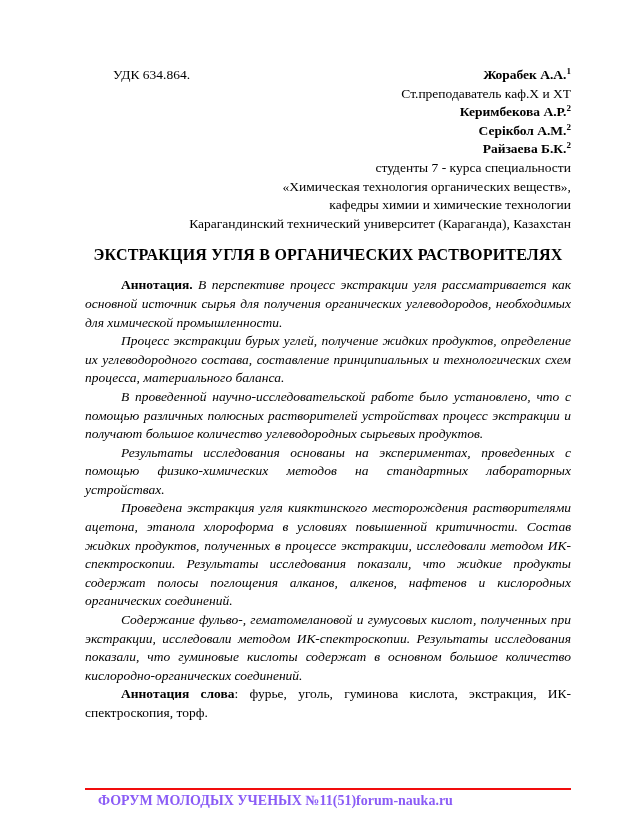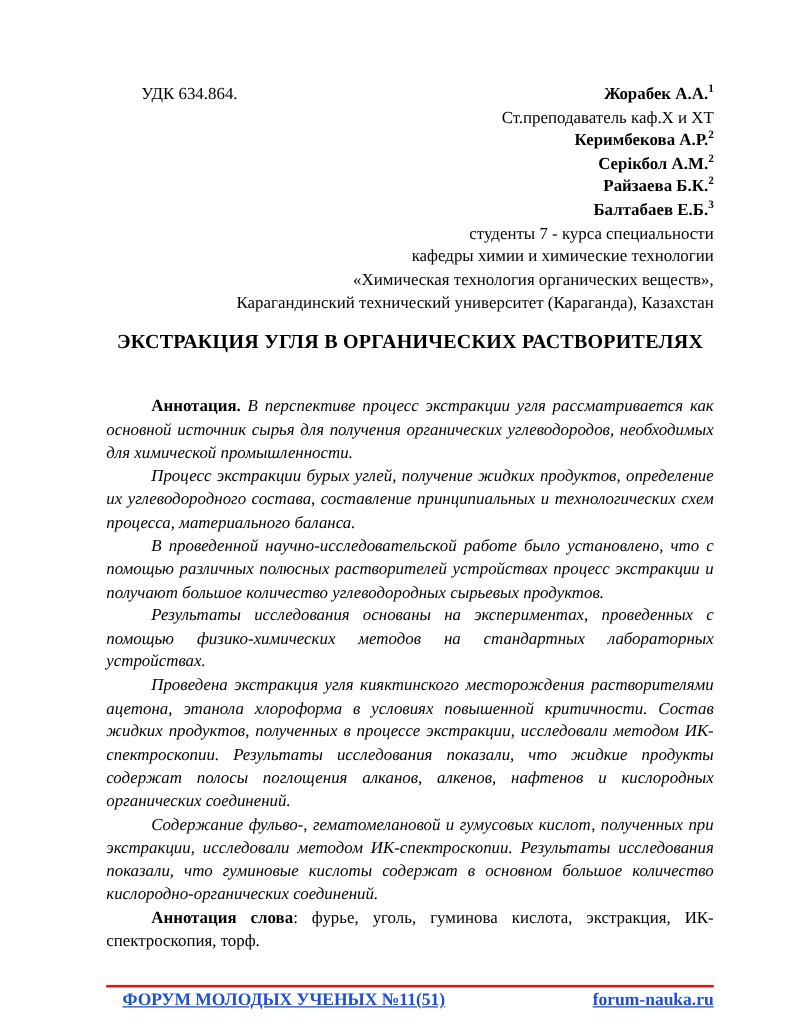--- a/index.html
+++ b/index.html
@@ -28,63 +28,62 @@
   .bold { font-weight:bold; }
   sup.auth-sup { font-size:9px; line-height:0; vertical-align:super; }
   
   .paper-title {
     margin:12px 0 0 0;
     font-size:16px; font-weight:bold;
     text-align:center; line-height:19px;
     letter-spacing:0.2px;
   }
   
-  .abstract { margin-top:33px; }
+  .abstract { margin-top:12px; }
   .abstract p {
     margin:0; text-indent:36px;
     text-align:justify;
     font-size:13.5px; line-height:18.6px;
   }
   .abstract p.it { font-style:italic; }
   .abstract p .lbl { font-style:normal; font-weight:bold; }
   .kw-para { font-style:normal; }
   .kw-para .kw-label { font-weight:bold; }
   
   .footer {
     position:absolute; left:85px; top:788px; width:486px;
   }
   .footer-rule {
     height:0; border-top:2px solid #f10d0d; margin:0;
   }
   .footer-row {
-    display:flex; justify-content:space-between; align-items:baseline;
+    display:flex; align-items:baseline;
     margin-top:3px;
-    color:#1d4ed8; font-weight:bold; font-size:14px; line-height:16px;text-decoration:underline;
+    color:#8b5cf6; font-weight:bold; font-size:14px; line-height:16px;
   }
   .footer-journal { padding-left:13px; }
 </style>
 </head>
 <body>
 
 <div class="page">
   <div class="content">
 
     <div class="udc-row">
       <span class="udc">УДК 634.864.</span>
       <span class="bold"><span>Жорабек А.А.</span><sup class="auth-sup">1</sup></span>
     </div>
 
     <div class="hdr-line">Ст.преподаватель каф.Х и ХТ</div>
     <div class="hdr-line bold"><span>Керимбекова А.Р.</span><sup class="auth-sup">2</sup></div>
     <div class="hdr-line bold"><span>Серікбол А.М.</span><sup class="auth-sup">2</sup></div>
     <div class="hdr-line bold"><span>Райзаева Б.К.</span><sup class="auth-sup">2</sup></div>
-    <div class="hdr-line bold"><span>Балтабаев Е.Б.</span><sup class="auth-sup">3</sup></div>
     <div class="hdr-line">студенты 7 - курса специальности</div>
+    <div class="hdr-line">«Химическая технология органических веществ»,</div>
     <div class="hdr-line">кафедры химии и химические технологии</div>
-    <div class="hdr-line">«Химическая технология органических веществ»,</div>
     <div class="hdr-line">Карагандинский технический университет (Караганда), Казахстан</div>
 
     <h1 class="paper-title">ЭКСТРАКЦИЯ УГЛЯ В ОРГАНИЧЕСКИХ РАСТВОРИТЕЛЯХ</h1>
 
     <div class="abstract">
       <p class="it"><span class="lbl">Аннотация.</span><span> В перспективе процесс экстракции угля рассматривается как основной источник сырья для получения органических углеводородов, необходимых для химической промышленности.</span></p>
       <p class="it">Процесс экстракции бурых углей, получение жидких продуктов, определение их углеводородного состава, составление принципиальных и технологических схем процесса, материального баланса.</p>
       <p class="it">В проведенной научно-исследовательской работе было установлено, что с помощью различных полюсных растворителей устройствах процесс экстракции и получают большое количество углеводородных сырьевых продуктов.</p>
       <p class="it">Результаты исследования основаны на экспериментах, проведенных с помощью физико-химических методов на стандартных лабораторных устройствах.</p>
       <p class="it">Проведена экстракция угля кияктинского месторождения растворителями ацетона, этанола хлороформа в условиях повышенной критичности. Состав жидких продуктов, полученных в процессе экстракции, исследовали методом ИК-спектроскопии. Результаты исследования показали, что жидкие продукты содержат полосы поглощения алканов, алкенов, нафтенов и кислородных органических соединений.</p>

